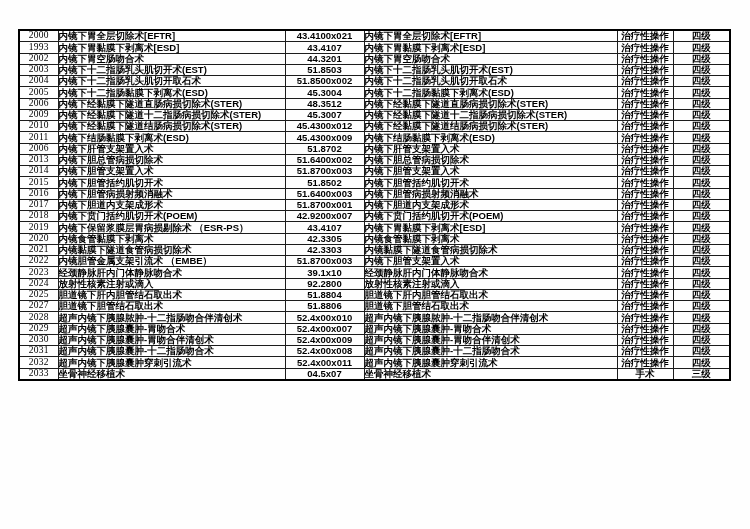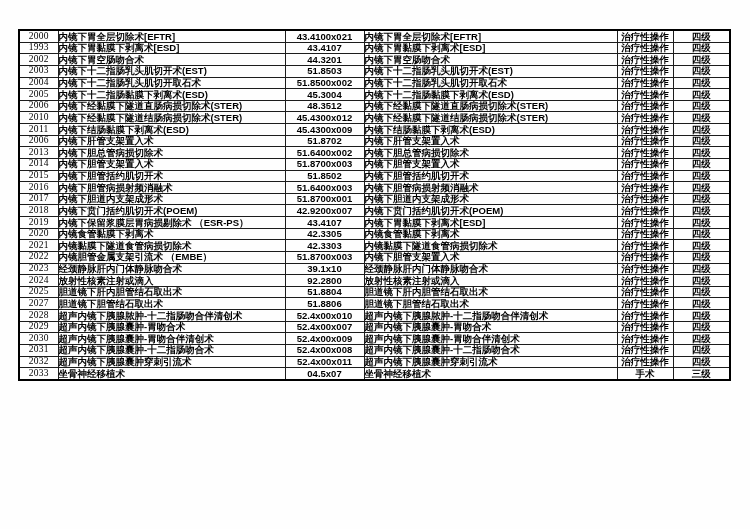--- a/index.html
+++ b/index.html
@@ -124,20 +124,28 @@
         </tr>
         <tr>
           <td class="c-id">2006</td>
           <td class="c-name">内镜下经黏膜下隧道直肠病损切除术(STER)</td>
           <td class="c-code">48.3512</td>
           <td class="c-name2">内镜下经黏膜下隧道直肠病损切除术(STER)</td>
           <td class="c-category">治疗性操作</td>
           <td class="c-level">四级</td>
         </tr>
         <tr>
+          <td class="c-id">2009</td>
+          <td class="c-name">内镜下经黏膜下隧道十二指肠病损切除术(STER)</td>
+          <td class="c-code">45.3007</td>
+          <td class="c-name2">内镜下经黏膜下隧道十二指肠病损切除术(STER)</td>
+          <td class="c-category">治疗性操作</td>
+          <td class="c-level">四级</td>
+        </tr>
+        <tr>
           <td class="c-id">2010</td>
           <td class="c-name">内镜下经黏膜下隧道结肠病损切除术(STER)</td>
           <td class="c-code">45.4300x012</td>
           <td class="c-name2">内镜下经黏膜下隧道结肠病损切除术(STER)</td>
           <td class="c-category">治疗性操作</td>
           <td class="c-level">四级</td>
         </tr>
         <tr>
           <td class="c-id">2011</td>
           <td class="c-name">内镜下结肠黏膜下剥离术(ESD)</td>

